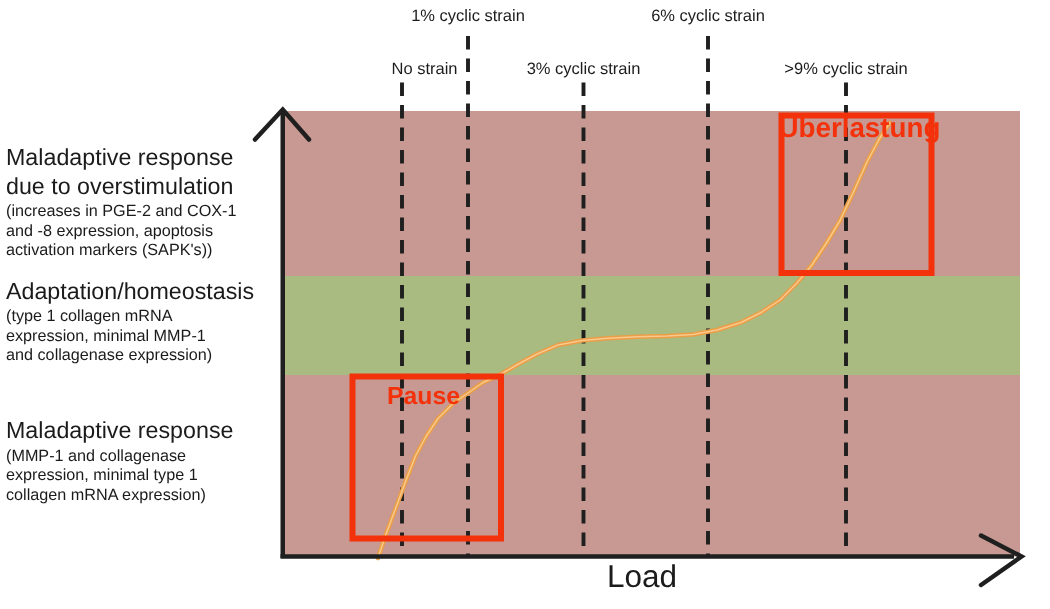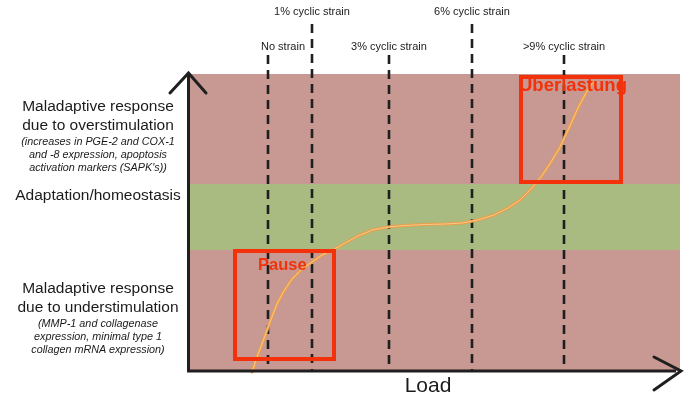--- a/index.html
+++ b/index.html
@@ -9,23 +9,23 @@
   }
   .band{position:absolute;left:188px;width:492px;}
   .band-red-top{top:74px;height:110px;background:#c79992;}
   .band-green{top:184px;height:66px;background:#a9bb80;}
   .band-red-bottom{top:250px;height:121px;background:#c79992;}
   svg.chart{position:absolute;left:0;top:0;width:700px;height:406px;}
   .strain-label{
     position:absolute;transform:translateX(-50%);white-space:nowrap;
     font-size:11px;color:#1c1c1c;
   }
-  .zone-label{position:absolute;left:4px;width:188px;text-align:center;}
+  .zone-label{position:absolute;left:4px;width:188px;text-align:left;}
   .zone-label .zt{font-size:15.5px;line-height:19px;color:#1b1b1b;}
-  .zone-label .zs{font-size:10.8px;line-height:13px;color:#1b1b1b;margin-top:1px;font-style:italic;}
+  .zone-label .zs{font-size:10.8px;line-height:13px;color:#1b1b1b;margin-top:1px;}
   .z1{top:96px;}
   .z2{top:185px;}
   .z3{top:278px;}
   .redbox{position:absolute;border:4px solid #f3320b;box-sizing:border-box;}
   #pause-box{left:233px;top:249px;width:103px;height:112px;}
   #overload-box{left:519px;top:75px;width:104px;height:109px;}
   .redlabel{position:absolute;font-weight:bold;color:#f3320b;white-space:nowrap;margin-top:21px;}
   #pause-label{left:258px;top:234px;font-size:16.5px;}
   #overload-label{left:519px;top:53px;font-size:18.5px;}
   .xlabel{
@@ -78,25 +78,29 @@
     <div class="zs">
         <div>(increases in PGE-2 and COX-1</div>
         <div>and -8 expression, apoptosis</div>
         <div>activation markers (SAPK's))</div>
       </div>
   </div>
   <div class="zone-label z2">
     <div class="zt">
         <div>Adaptation/homeostasis</div>
       </div>
+    <div class="zs">
+        <div>(type 1 collagen mRNA</div>
+        <div>expression, minimal MMP-1</div>
+        <div>and collagenase expression)</div>
+      </div>
   </div>
   <div class="zone-label z3">
     <div class="zt">
         <div>Maladaptive response</div>
-        <div>due to understimulation</div>
       </div>
     <div class="zs">
         <div>(MMP-1 and collagenase</div>
         <div>expression, minimal type 1</div>
         <div>collagen mRNA expression)</div>
       </div>
   </div>
 
   <div class="redbox" id="pause-box"></div>
   <div class="redbox" id="overload-box"></div>

